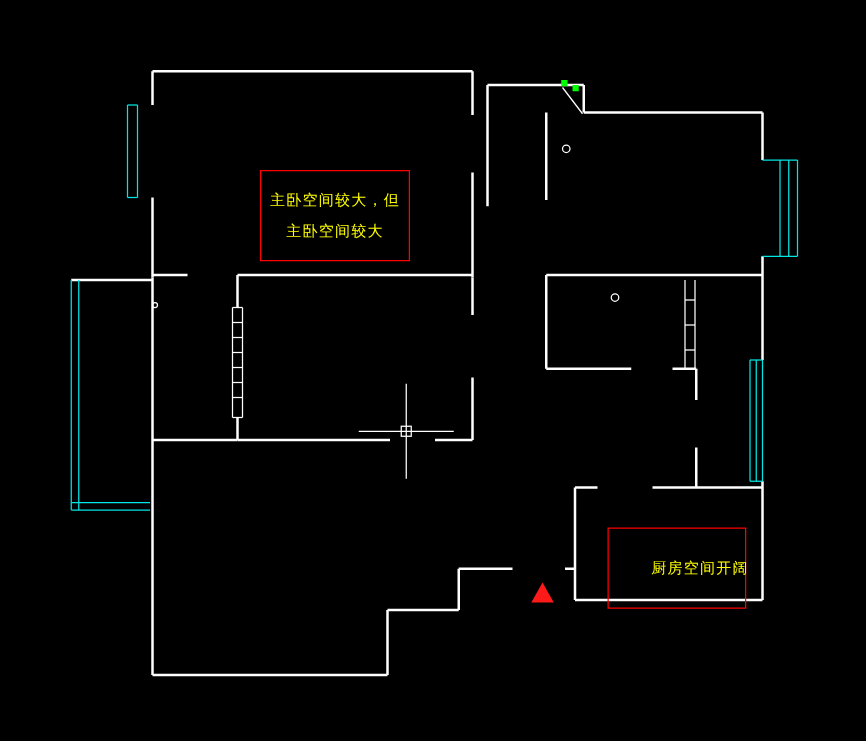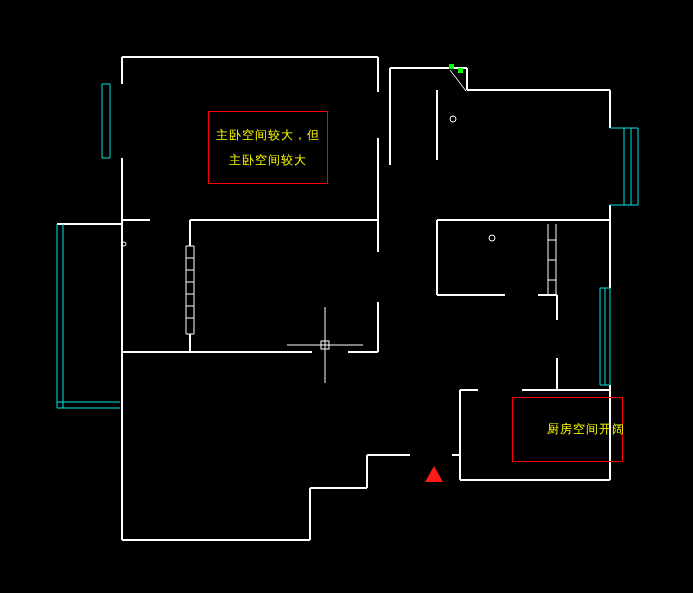--- a/index.html
+++ b/index.html
@@ -16,20 +16,21 @@
     border:1px solid var(--note-border,#ff0000);
     color:var(--note-text,#ffff00);
     font-size:12px;
     letter-spacing:1px;
     display:flex;flex-direction:column;
     align-items:center;justify-content:center;
     gap:8px;
     box-sizing:border-box;
     text-align:center;
     cursor:default;
+    margin-top:25px;
   }
   .note span{white-space:nowrap;}
 </style>
 </head>
 <body>
 
 <div class="cad-canvas">
 
   <svg width="693" height="593" viewBox="0 0 693 593">
       <line x1="122" y1="57" x2="378" y2="57" stroke="#ffffff" stroke-width="2"></line>
@@ -116,17 +117,17 @@
       <line x1="325" y1="307" x2="325" y2="383" stroke="#ffffff" stroke-width="1"></line>
       <line x1="287" y1="345" x2="363" y2="345" stroke="#ffffff" stroke-width="1"></line>
       <rect x="321" y="341" width="8" height="8" stroke="#ffffff" fill="none" stroke-width="1"></rect>
     </svg>
 
   <div class="note" style="left:208px;top:111px;width:120px;height:73px;">
     <span>主卧空间较大，但</span>
     <span>主卧空间较大</span>
   </div>
 
-  <div class="note" style="left:512px;top:397px;width:111px;height:65px;padding-left:37px;">
+  <div class="note" style="left:486px;top:397px;width:111px;height:65px;padding-left:37px;">
     <span>厨房空间开阔</span>
   </div>
 
 </div>
 
 </body></html>

